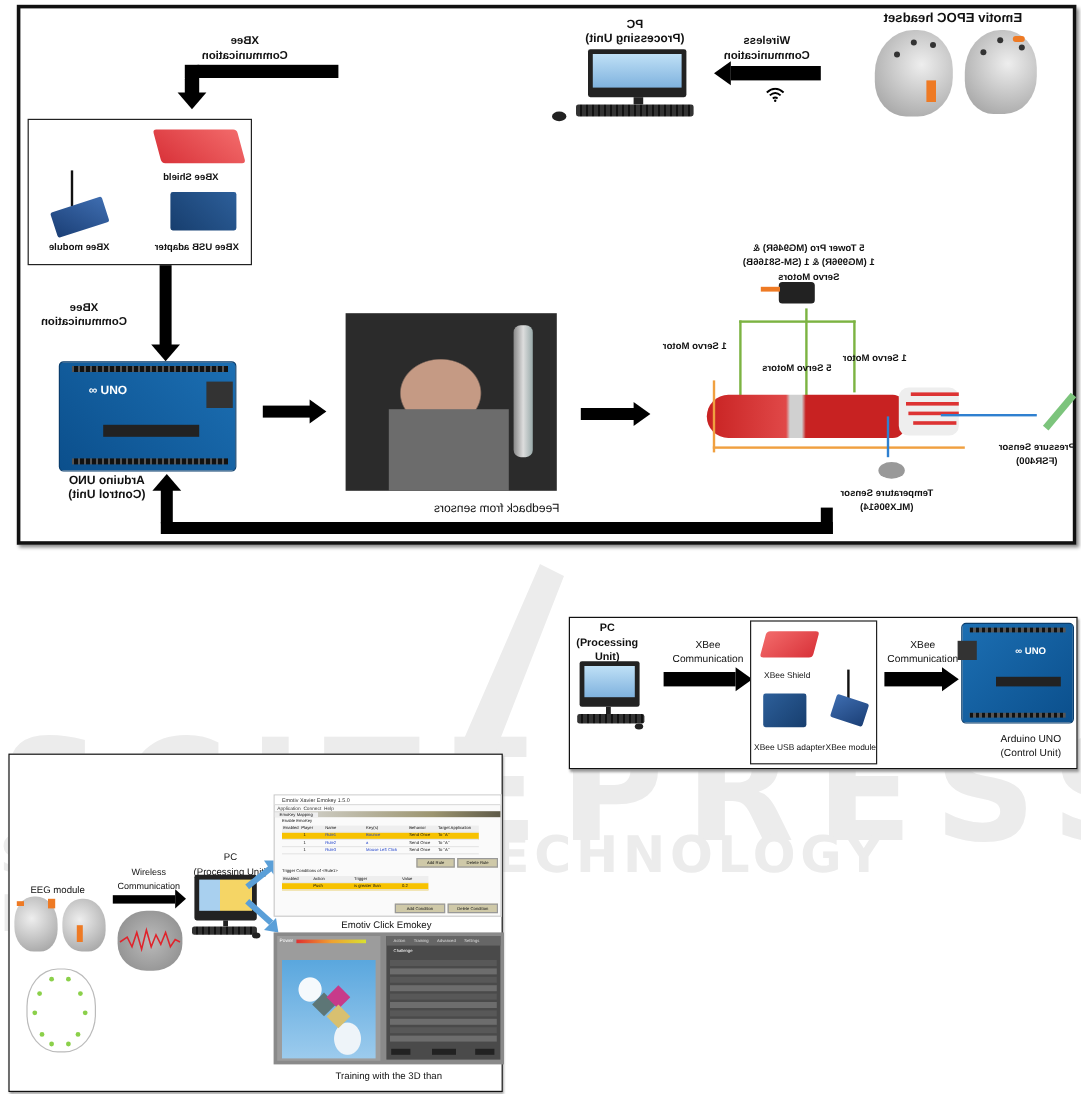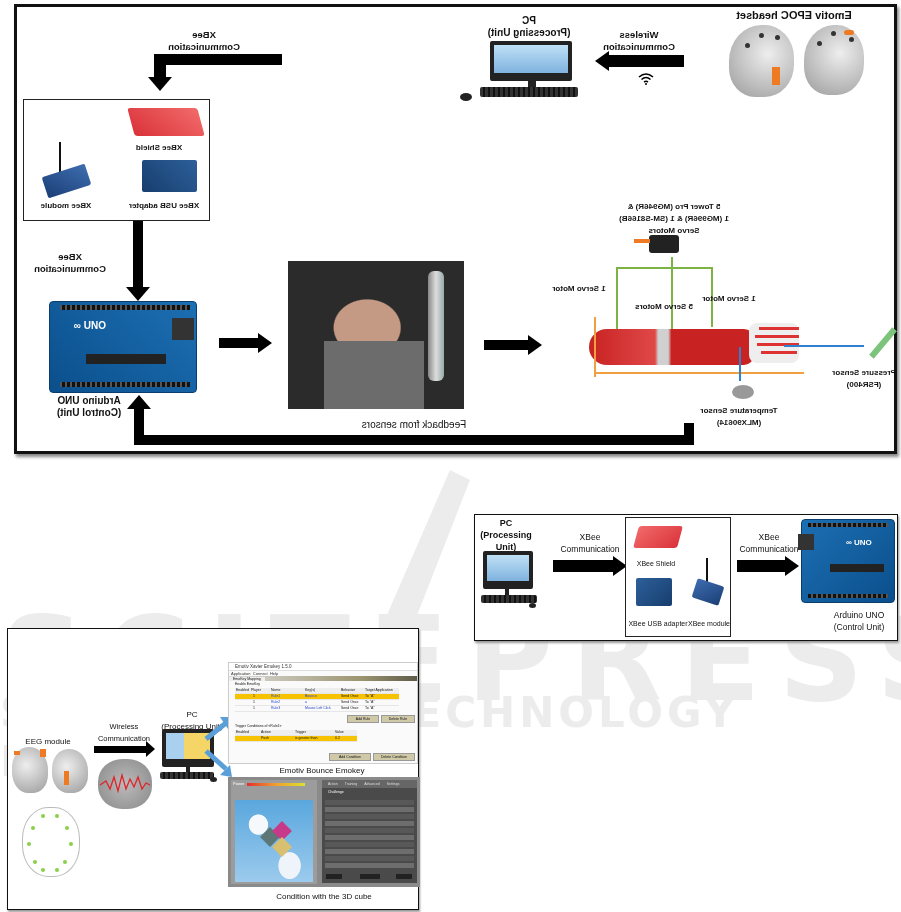--- a/index.html
+++ b/index.html
@@ -376,21 +376,21 @@
       <span style="position:absolute;left:100px;">Value</span>
     </div>
     <div class="row sel" style="top:73px;right:60px;">
       <span style="position:absolute;left:26px;">Push</span>
       <span style="position:absolute;left:60px;">is greater than</span>
       <span style="position:absolute;left:100px;">0.2</span>
     </div>
     <div class="btn" style="left:100px;top:90px;width:40px;">Add Condition</div>
     <div class="btn" style="left:144px;top:90px;width:40px;">Delete Condition</div>
   </div>
-  <div class="lbl cond" style="left:220px;top:136px;width:188px;font-size:8px;font-weight:normal;">Emotiv Bounce Emokey</div>
+  <div class="lbl cond" style="left:220px;top:136px;width:188px;font-size:8px;font-weight:normal;">Emotiv Click Emokey</div>
 
   <div class="cube-app">
     <div class="abs" style="left:3px;top:3px;width:86px;height:104px;background:#9c9c9c;">
       <div class="abs" style="left:2px;top:1px;font-size:4px;color:#fff;">Power</div>
       <div class="abs" style="left:16px;top:3px;width:58px;height:3px;background:linear-gradient(90deg,#e03030,#f0a030,#d8e030);"></div>
     </div>
     <div class="sky">
       <div class="cube" style="left:28px;top:30px;background:#5d7676;"></div>
       <div class="cube" style="left:40px;top:24px;background:#c73a8a;"></div>
       <div class="cube" style="left:40px;top:40px;background:#d8c070;"></div>
@@ -413,14 +413,14 @@
           <div class="r" style="top:42px;"></div>
           <div class="r" style="top:49px;"></div>
           <div class="r" style="top:56px;"></div>
           <div class="r" style="top:63px;"></div>
       </div>
       <div class="abs" style="left:4px;top:94px;width:16px;height:5px;background:#222;"></div>
       <div class="abs" style="left:38px;top:94px;width:20px;height:5px;background:#222;"></div>
       <div class="abs" style="left:74px;top:94px;width:16px;height:5px;background:#222;"></div>
     </div>
   </div>
-  <div class="lbl cond" style="left:220px;top:262px;width:192px;font-size:8px;font-weight:normal;">Condition with the 3D cube</div>
+  <div class="lbl cond" style="left:220px;top:262px;width:192px;font-size:8px;font-weight:normal;">Training with the 3D than</div>
 </div>
 
 </body></html>

